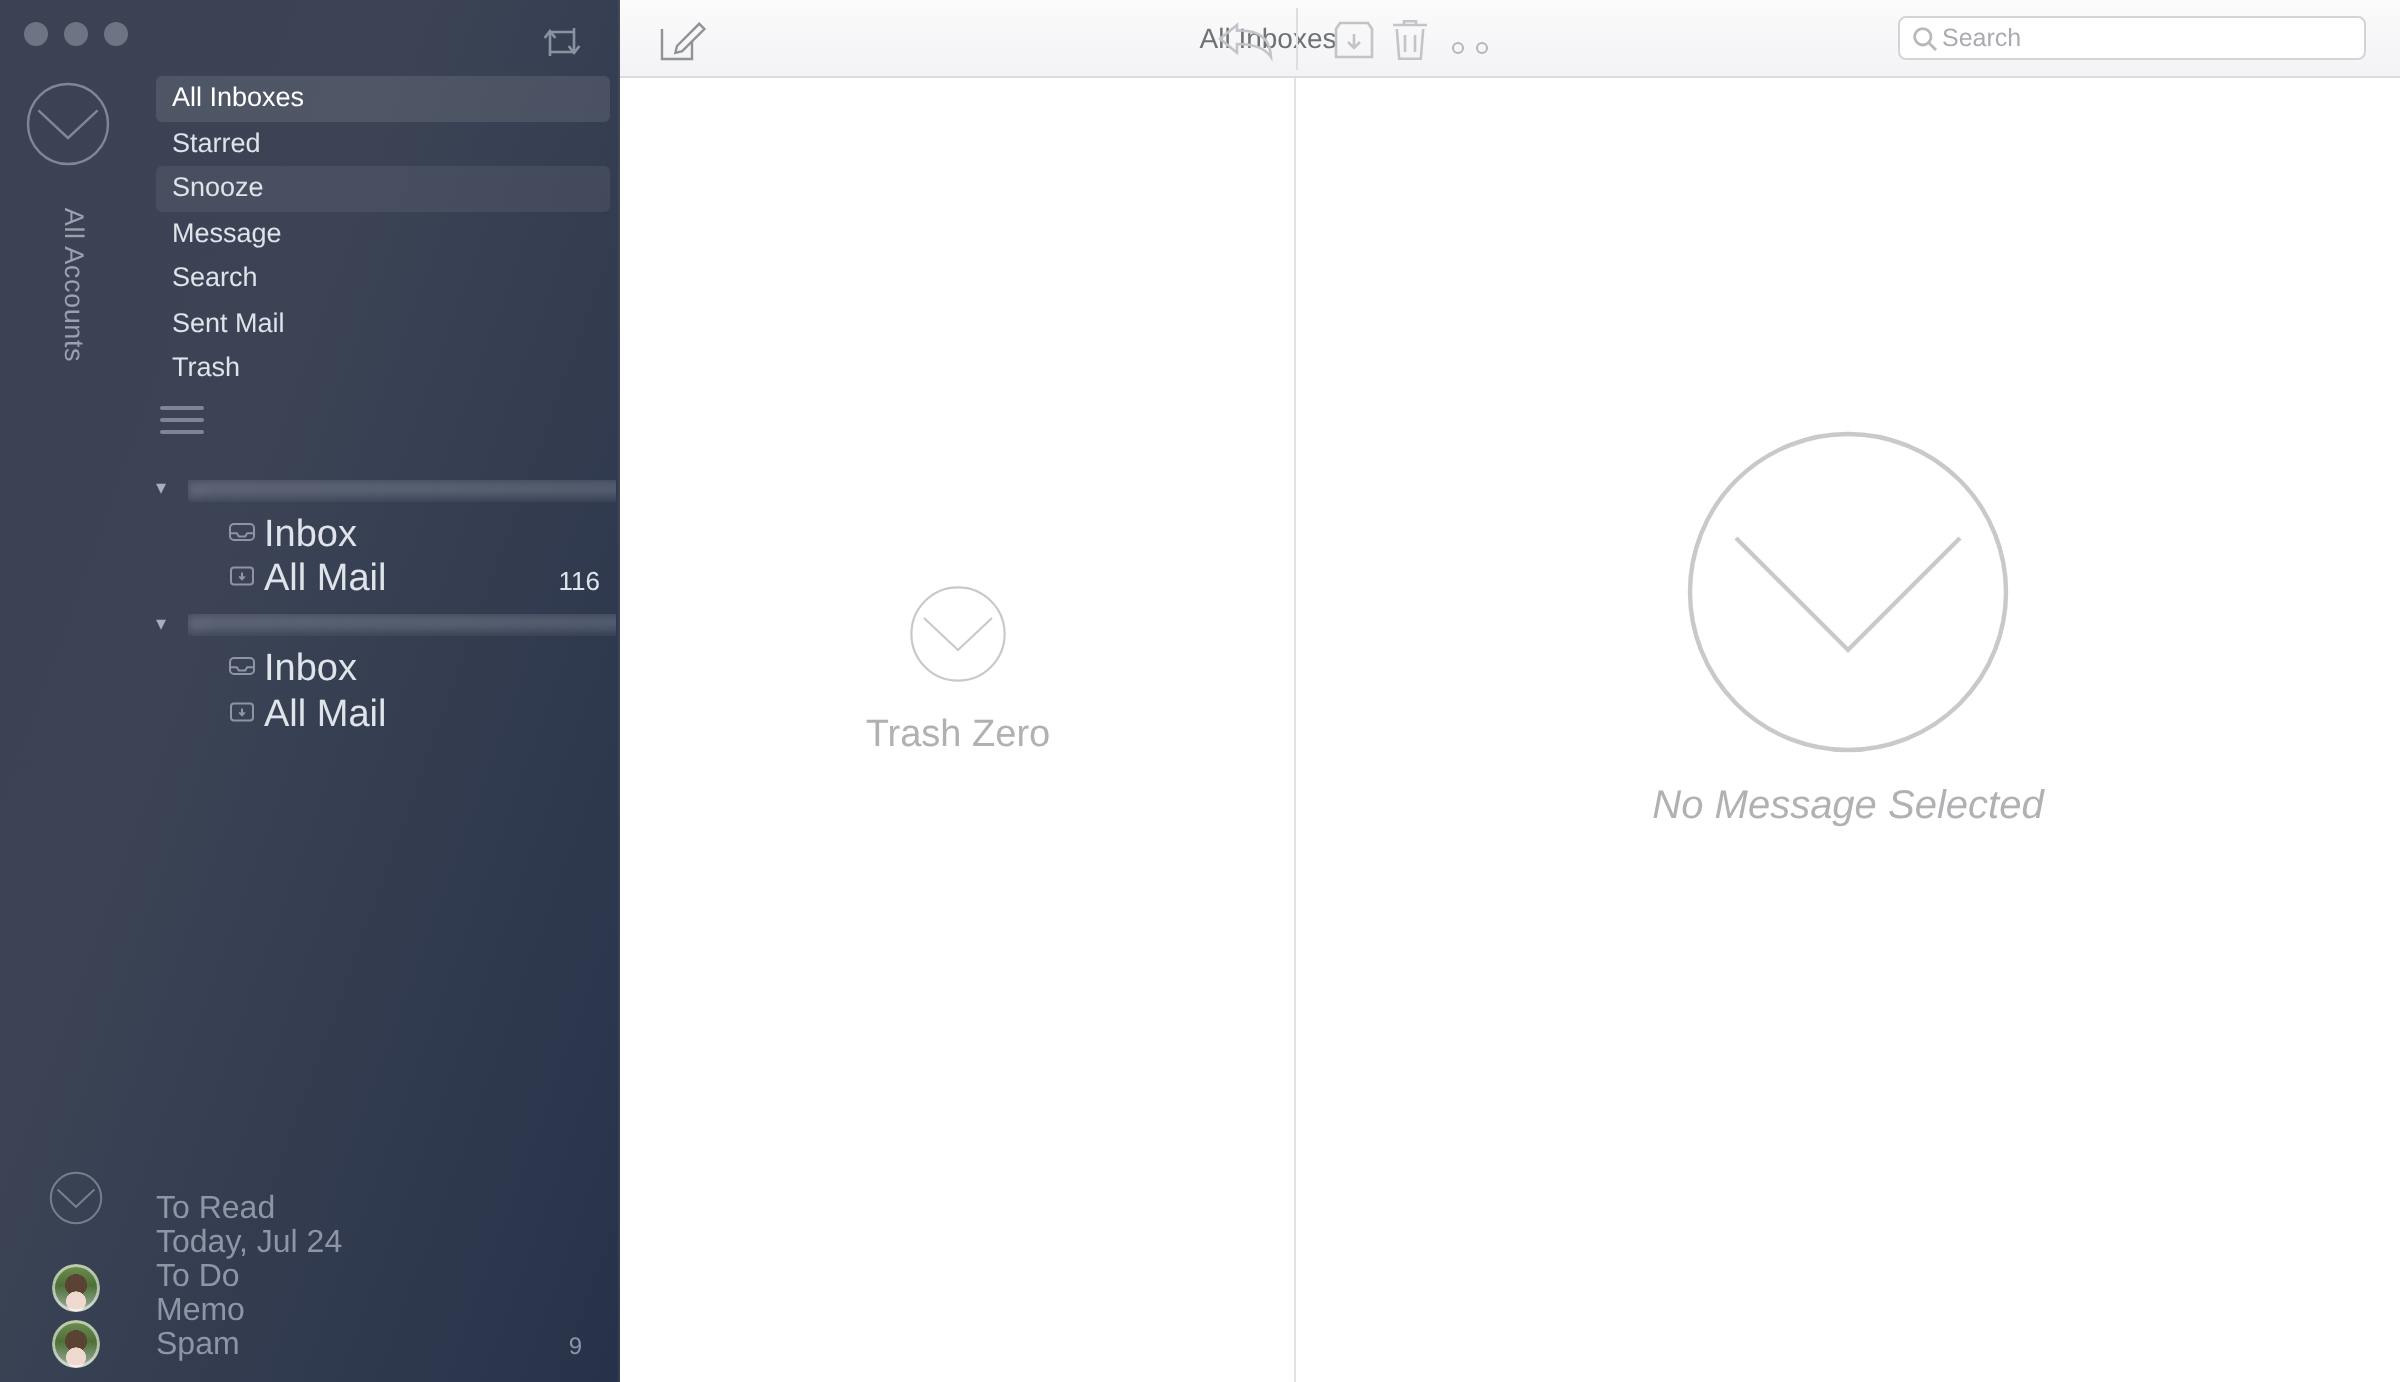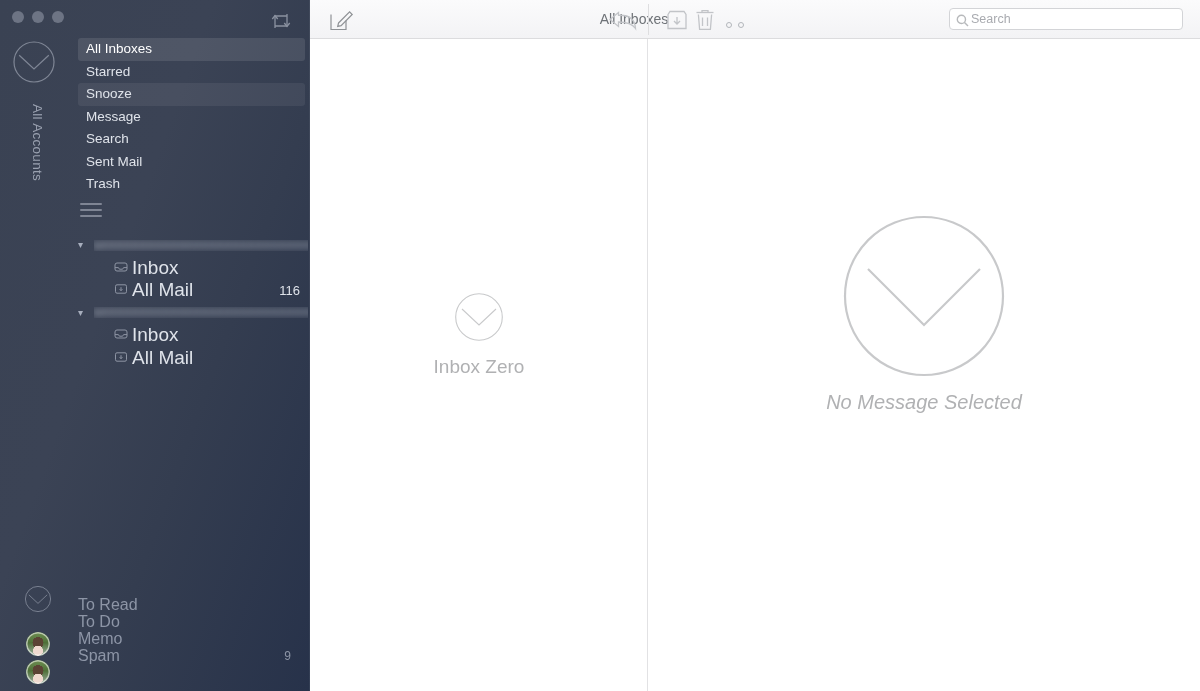--- a/index.html
+++ b/index.html
@@ -251,20 +251,24 @@
 
     <div class="avatar a1"></div>
     <div class="avatar a2"></div>
 
     <div class="labels">
       <div class="label-row">
         <span class="ltext">To Read</span>
         <span class="lcount"></span>
       </div>
       <div class="label-row">
+        <span class="ltext">Today, Jul 24</span>
+        <span class="lcount"></span>
+      </div>
+      <div class="label-row">
         <span class="ltext">To Do</span>
         <span class="lcount"></span>
       </div>
       <div class="label-row">
         <span class="ltext">Memo</span>
         <span class="lcount"></span>
       </div>
       <div class="label-row">
         <span class="ltext">Spam</span>
         <span class="lcount">9</span>
@@ -325,21 +329,21 @@
   </div>
 
   <div class="list-panel">
     <div class="empty-state list-empty">
       <div class="glyph">
         <svg viewBox="0 0 50 50" width="50" height="50" fill="none" stroke="#bfc0c2" stroke-width="1.1">
           <circle cx="25" cy="25" r="23.3"></circle>
             <path d="M8 17 25 33 42 17"></path>
         </svg>
       </div>
-      <div class="etext">Inbox Zero</div>
+      <div class="etext">Trash Zero</div>
     </div>
   </div>
 
   <div class="panel-divider"></div>
 
   <div class="reading-panel">
     <div class="empty-state read-empty">
       <div class="glyph">
         <svg viewBox="0 0 162 162" width="162" height="162" fill="none" stroke="#bfc0c2" stroke-width="2.2">
           <circle cx="81" cy="81" r="79"></circle>

